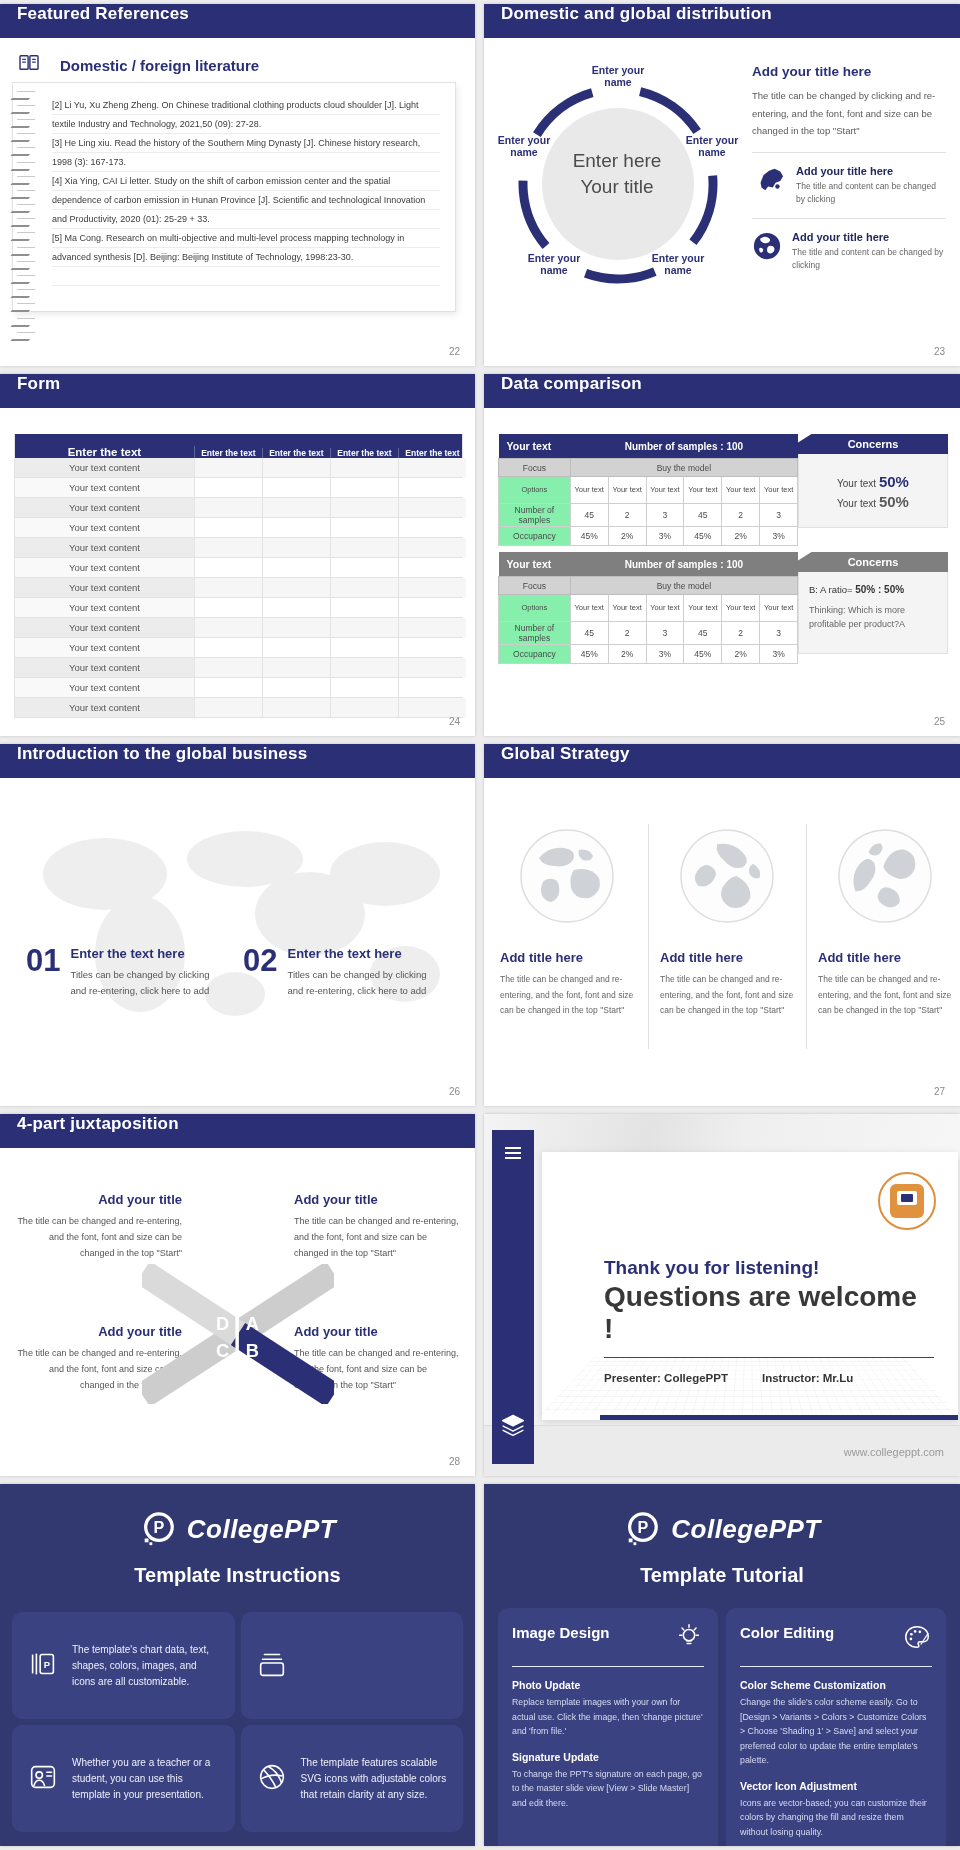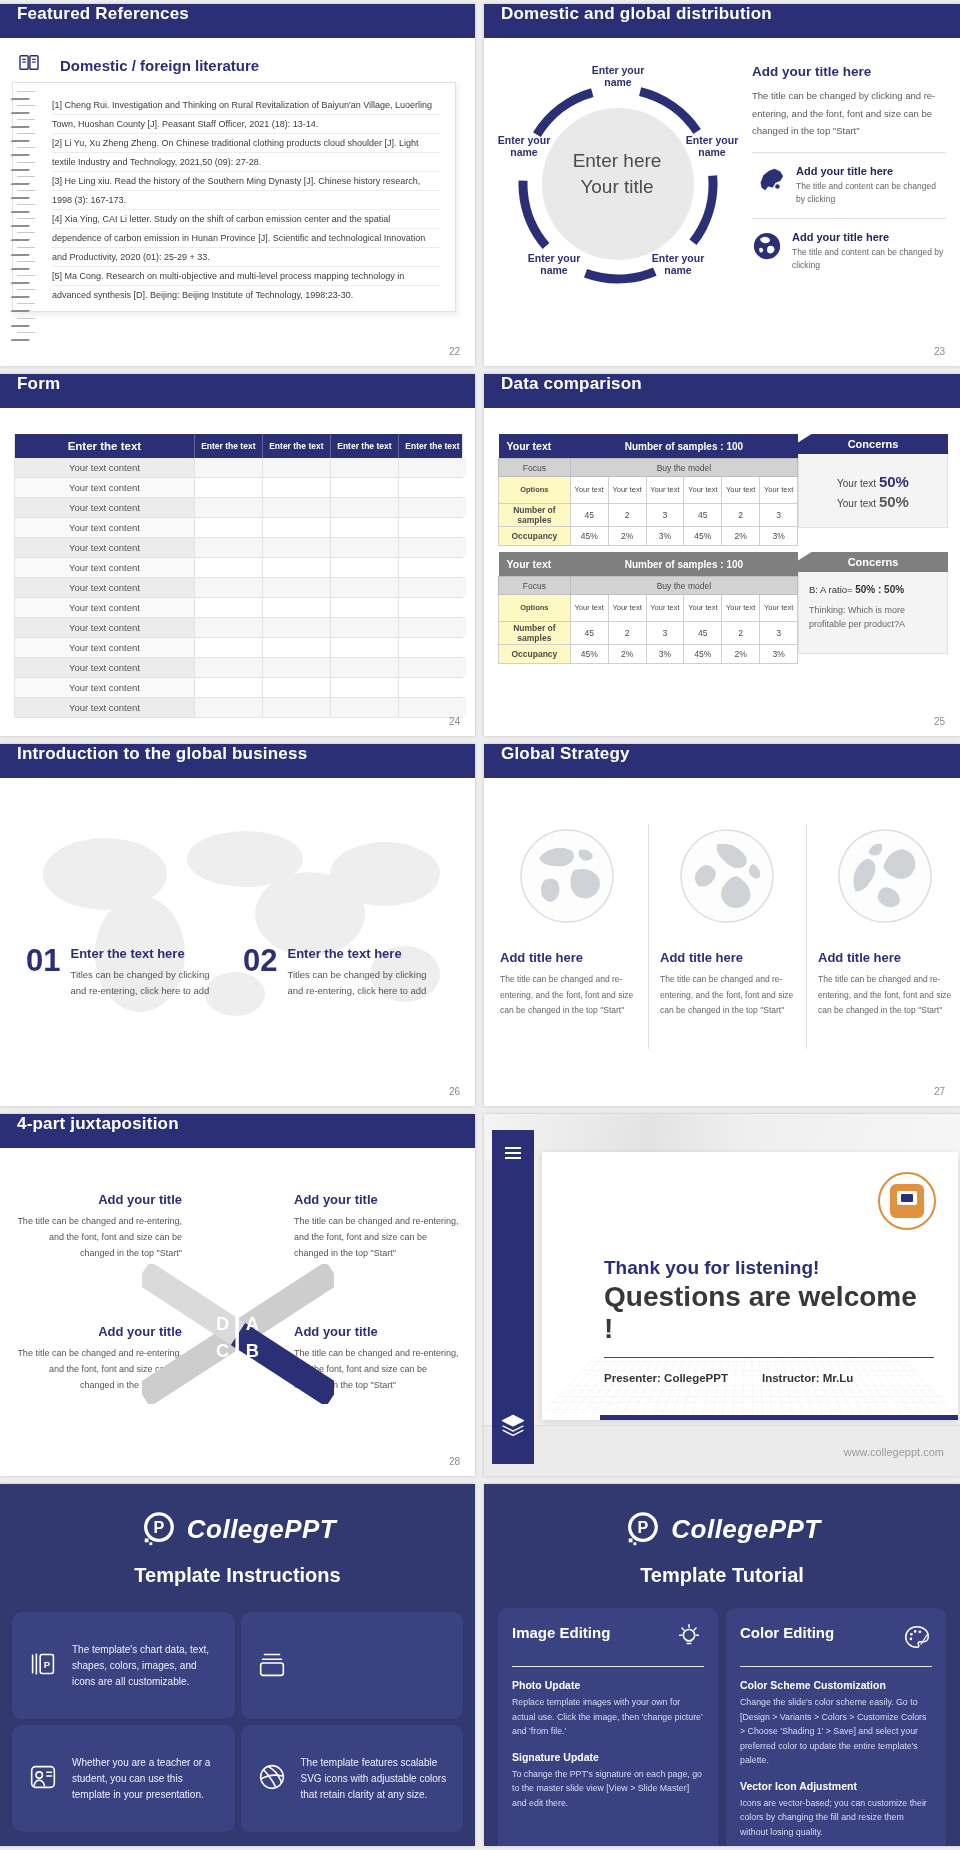--- a/index.html
+++ b/index.html
@@ -49,21 +49,21 @@
   .dist-right h3{margin:0 0 8px 0;font-size:13.5px;font-weight:bold;color:#2b3076;}
   .dist-right .body{font-size:9.5px;color:#5a5a5a;line-height:17.5px;}
   .dist-div{border-top:1px solid #e0e0e0;margin:12px 0;}
   .dist-item{display:flex;gap:10px;align-items:flex-start;margin-bottom:4px;}
   .dist-item .txt h4{margin:0 0 3px 0;font-size:11px;font-weight:bold;color:#20285c;}
   .dist-item .txt p{margin:0;font-size:8.5px;color:#666;line-height:13px;}
 
   
   .formtable{position:absolute;left:14px;top:60px;width:447px;border-left:1px solid #e3e3e3;border-right:1px solid #e3e3e3;}
   .frow{display:flex;height:19px;border-bottom:1px solid #e3e3e3;}
-  .frow.head{height:24px;background:#2b3076;border-bottom:none;}
+  .frow.head{height:24px;background:#2b3076;border-bottom:none;align-items:flex-end;}
   .fc{flex:0 0 15%;display:flex;align-items:center;justify-content:center;border-right:1px solid #e3e3e3;}
   .fc:last-child{border-right:none;}
   .fc.first{flex:0 0 40%;}
   .frow.head .fc{color:#fff;font-weight:bold;font-size:8.5px;border-right:1px solid rgba(255,255,255,.25);}
   .frow.head .fc.first{font-size:11.5px;}
   .frow .fc.first span{font-size:9.5px;color:#555;}
   .frow.odd .fc.first{background:#efefef;}
   .frow.even .fc.first{background:#f9f9f9;}
   .frow.odd .fc{background:#f6f6f6;}
   .frow.even .fc{background:#fff;}
@@ -72,21 +72,21 @@
   
   .cmp-group{position:absolute;left:14px;width:300px;}
   .ctable{width:100%;border-collapse:collapse;}
   .ctable td{border:1px solid #cfcfcf;text-align:center;color:#4a4a4a;}
   .chead td{border:none;color:#fff;font-weight:bold;}
   .chead.navy td{background:#2b3076;}
   .chead.gray td{background:#7f7f7f;}
   .chead .lh{text-align:left;padding-left:8px;font-size:10.5px;height:22px;}
   .chead .rh{font-size:10px;}
   .csub td{background:#d2d2d2;font-size:8.5px;height:15px;border-color:#bdbdbd;}
-  .clabel-cell{background:#fef9c3;font-size:8.5px;width:24%;font-weight:bold;}
+  .clabel-cell{background:#86efac;font-size:8.5px;width:24%;}
   .copt td{font-size:7.5px;height:24px;line-height:8.5px;}
   .cnum td{font-size:8.5px;height:20px;}
   .cocc td{font-size:8.5px;height:16px;}
   .concerns{position:absolute;right:12px;width:150px;}
   .con-head{height:20px;color:#fff;font-weight:bold;font-size:11px;display:flex;align-items:center;justify-content:center;
     clip-path:polygon(9% 0,100% 0,100% 100%,0 100%,0 42%);}
   .con-head.navy{background:#2b3076;}
   .con-head.gray{background:#7f7f7f;}
   .con-body{background:#f4f4f4;border:1px solid #e1e1e1;border-top:none;}
   .con-body.center{padding:16px 6px 14px;text-align:center;}
@@ -203,21 +203,20 @@
         <div class="coil"></div>
         <div class="coil"></div>
       <div class="coil"></div>
         <div class="coil"></div>
         <div class="coil"></div>
         <div class="coil"></div>
       <div class="coil"></div>
         <div class="coil"></div>
     </div>
     <div class="reftext">
-      <p>[1] Cheng Rui. Investigation and Thinking on Rural Revitalization of Baiyun'an Village, Luoerling Town, Huoshan County [J]. Peasant Staff Officer, 2021 (18): 13-14.</p>
       <p>[2] Li Yu, Xu Zheng Zheng. On Chinese traditional clothing products cloud shoulder [J]. Light textile Industry and Technology, 2021,50 (09): 27-28.</p>
       <p>[3] He Ling xiu. Read the history of the Southern Ming Dynasty [J]. Chinese history research, 1998 (3): 167-173.</p>
       <p>[4] Xia Ying, CAI Li letter. Study on the shift of carbon emission center and the spatial dependence of carbon emission in Hunan Province [J]. Scientific and technological Innovation and Productivity, 2020 (01): 25-29 + 33.</p>
       <p>[5] Ma Cong. Research on multi-objective and multi-level process mapping technology in advanced synthesis [D]. Beijing: Beijing Institute of Technology, 1998:23-30.</p>
     </div>
     <div class="pagenum">22</div>
   </section>
 
   <section class="slide">
     <div class="bar">
@@ -741,21 +740,21 @@
         <text x="21" y="24" text-anchor="middle" font-size="17" font-weight="bold" fill="#fff">P</text>
         <rect x="6" y="30" width="4" height="4" fill="#fff"></rect>
         <rect x="11" y="34" width="3" height="3" fill="#fff"></rect>
       </svg>
       <span class="brandname">CollegePPT</span>
     </div>
     <div class="darktitle">Template Tutorial</div>
     <div class="tut-grid">
       <div class="tut-box">
         <div class="tut-head">
-          <h3>Image Editing</h3>
+          <h3>Image Design</h3>
           <span>
             <svg width="30" height="30" viewBox="0 0 32 32">
                 <g fill="none" stroke="#fff" stroke-width="1.6" stroke-linecap="round">
               <circle cx="16" cy="14" r="6"></circle>
               <path d="M13.5 20 L18.5 20"></path>
                   <path d="M14 23 L18 23"></path>
               <path d="M16 3 L16 5.5"></path>
                   <path d="M6 14 L8.5 14"></path>
                   <path d="M23.5 14 L26 14"></path>
               <path d="M8.5 6.5 L10.5 8.5"></path>

